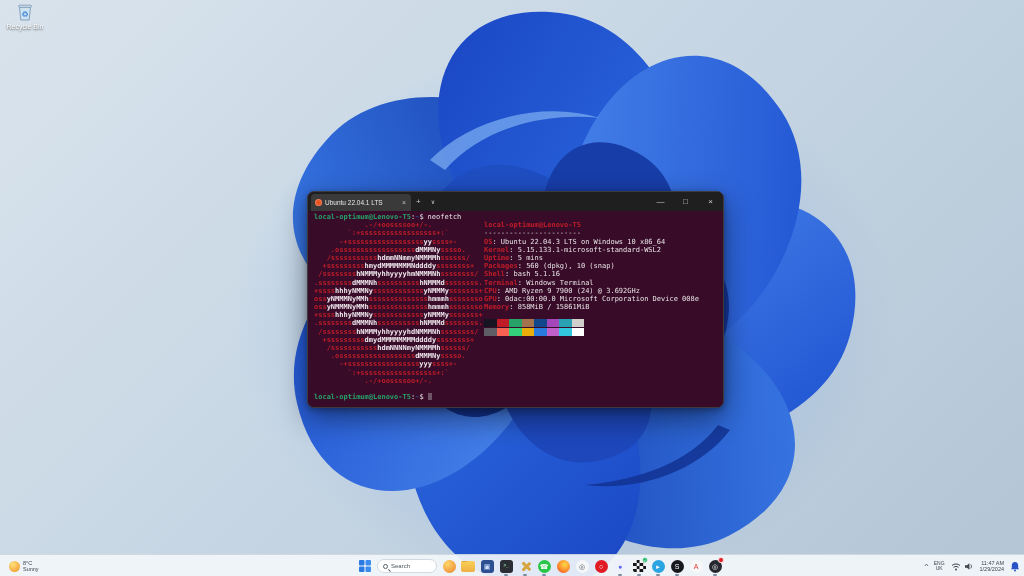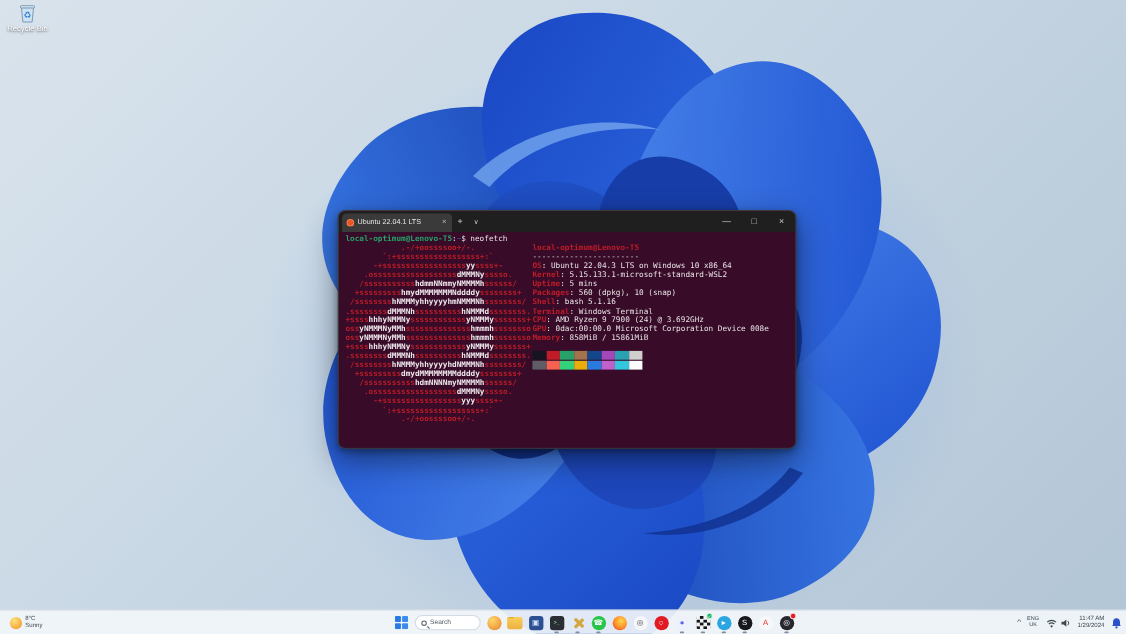--- a/index.html
+++ b/index.html
@@ -152,20 +152,21 @@
       <div class="tabbar-btn small">∨</div>
       <div class="spacer"></div>
       <div class="win-btn">—</div>
       <div class="win-btn">□</div>
       <div class="win-btn">×</div>
     </div>
     <div id="termbody">
       <div class="tline"><span class="pg">local-optimum@Lenovo-T5</span><span class="pw">:</span><span class="pb">~</span><span class="pw">$</span><span class="cmd">neofetch</span></div>
       <div id="artbox"><div class="aline"><span class="ar">            .-/+oossssoo+/-.</span></div><div class="aline"><span class="ar">        `:+ssssssssssssssssss+:`</span></div><div class="aline"><span class="ar">      -+ssssssssssssssssss</span><span class="aw">yy</span><span class="ar">ssss+-</span></div><div class="aline"><span class="ar">    .ossssssssssssssssss</span><span class="aw">dMMMNy</span><span class="ar">sssso.</span></div><div class="aline"><span class="ar">   /sssssssssss</span><span class="aw">hdmmNNmmyNMMMMh</span><span class="ar">ssssss/</span></div><div class="aline"><span class="ar">  +sssssssss</span><span class="aw">hmydMMMMMMMNddddy</span><span class="ar">ssssssss+</span></div><div class="aline"><span class="ar"> /ssssssss</span><span class="aw">hNMMMyhhyyyyhmNMMMNh</span><span class="ar">ssssssss/</span></div><div class="aline"><span class="ar">.ssssssss</span><span class="aw">dMMMNh</span><span class="ar">ssssssssss</span><span class="aw">hNMMMd</span><span class="ar">ssssssss.</span></div><div class="aline"><span class="ar">+ssss</span><span class="aw">hhhyNMMNy</span><span class="ar">ssssssssssss</span><span class="aw">yNMMMy</span><span class="ar">sssssss+</span></div><div class="aline"><span class="ar">oss</span><span class="aw">yNMMMNyMMh</span><span class="ar">ssssssssssssss</span><span class="aw">hmmmh</span><span class="ar">ssssssso</span></div><div class="aline"><span class="ar">oss</span><span class="aw">yNMMMNyMMh</span><span class="ar">ssssssssssssss</span><span class="aw">hmmmh</span><span class="ar">ssssssso</span></div><div class="aline"><span class="ar">+ssss</span><span class="aw">hhhyNMMNy</span><span class="ar">ssssssssssss</span><span class="aw">yNMMMy</span><span class="ar">sssssss+</span></div><div class="aline"><span class="ar">.ssssssss</span><span class="aw">dMMMNh</span><span class="ar">ssssssssss</span><span class="aw">hNMMMd</span><span class="ar">ssssssss.</span></div><div class="aline"><span class="ar"> /ssssssss</span><span class="aw">hNMMMyhhyyyyhdNMMMNh</span><span class="ar">ssssssss/</span></div><div class="aline"><span class="ar">  +sssssssss</span><span class="aw">dmydMMMMMMMMddddy</span><span class="ar">ssssssss+</span></div><div class="aline"><span class="ar">   /sssssssssss</span><span class="aw">hdmNNNNmyNMMMMh</span><span class="ar">ssssss/</span></div><div class="aline"><span class="ar">    .ossssssssssssssssss</span><span class="aw">dMMMNy</span><span class="ar">sssso.</span></div><div class="aline"><span class="ar">      -+sssssssssssssssss</span><span class="aw">yyy</span><span class="ar">ssss+-</span></div><div class="aline"><span class="ar">        `:+ssssssssssssssssss+:`</span></div><div class="aline"><span class="ar">            .-/+oossssoo+/-.</span></div></div>
       <div class="tline"> </div>
+      <div class="tline"><span class="pg">local-optimum@Lenovo-T5</span><span class="pw">:</span><span class="pb">~</span><span class="pw">$</span><span class="cursor"></span></div>
       <div id="infobox"><div class="iline"><span class="ttl">local-optimum@Lenovo-T5</span></div><div class="iline"><span class="sep">-----------------------</span></div><div class="iline"><span class="il">OS</span><span class="iv">: Ubuntu 22.04.3 LTS on Windows 10 x86_64</span></div><div class="iline"><span class="il">Kernel</span><span class="iv">: 5.15.133.1-microsoft-standard-WSL2</span></div><div class="iline"><span class="il">Uptime</span><span class="iv">: 5 mins</span></div><div class="iline"><span class="il">Packages</span><span class="iv">: 560 (dpkg), 10 (snap)</span></div><div class="iline"><span class="il">Shell</span><span class="iv">: bash 5.1.16</span></div><div class="iline"><span class="il">Terminal</span><span class="iv">: Windows Terminal</span></div><div class="iline"><span class="il">CPU</span><span class="iv">: AMD Ryzen 9 7900 (24) @ 3.692GHz</span></div><div class="iline"><span class="il">GPU</span><span class="iv">: 0dac:00:00.0 Microsoft Corporation Device 008e</span></div><div class="iline"><span class="il">Memory</span><span class="iv">: 858MiB / 15861MiB</span></div><div class="palrow first"><span class="sw" style="background: rgb(23, 20, 33);"></span><span class="sw" style="background: rgb(192, 28, 40);"></span><span class="sw" style="background: rgb(38, 162, 105);"></span><span class="sw" style="background: rgb(162, 115, 76);"></span><span class="sw" style="background: rgb(18, 72, 139);"></span><span class="sw" style="background: rgb(163, 71, 186);"></span><span class="sw" style="background: rgb(42, 161, 179);"></span><span class="sw" style="background: rgb(208, 207, 204);"></span></div><div class="palrow"><span class="sw" style="background: rgb(94, 92, 100);"></span><span class="sw" style="background: rgb(246, 97, 81);"></span><span class="sw" style="background: rgb(51, 209, 122);"></span><span class="sw" style="background: rgb(233, 173, 12);"></span><span class="sw" style="background: rgb(42, 123, 222);"></span><span class="sw" style="background: rgb(192, 97, 203);"></span><span class="sw" style="background: rgb(51, 199, 222);"></span><span class="sw" style="background: rgb(255, 255, 255);"></span></div></div>
     </div>
   </div>
 
   <div id="taskbar">
     <div id="weather">
       <span class="sun"></span>
       <span class="wtxt"><span>8°C</span><br><span>Sunny</span></span>
     </div>
 

